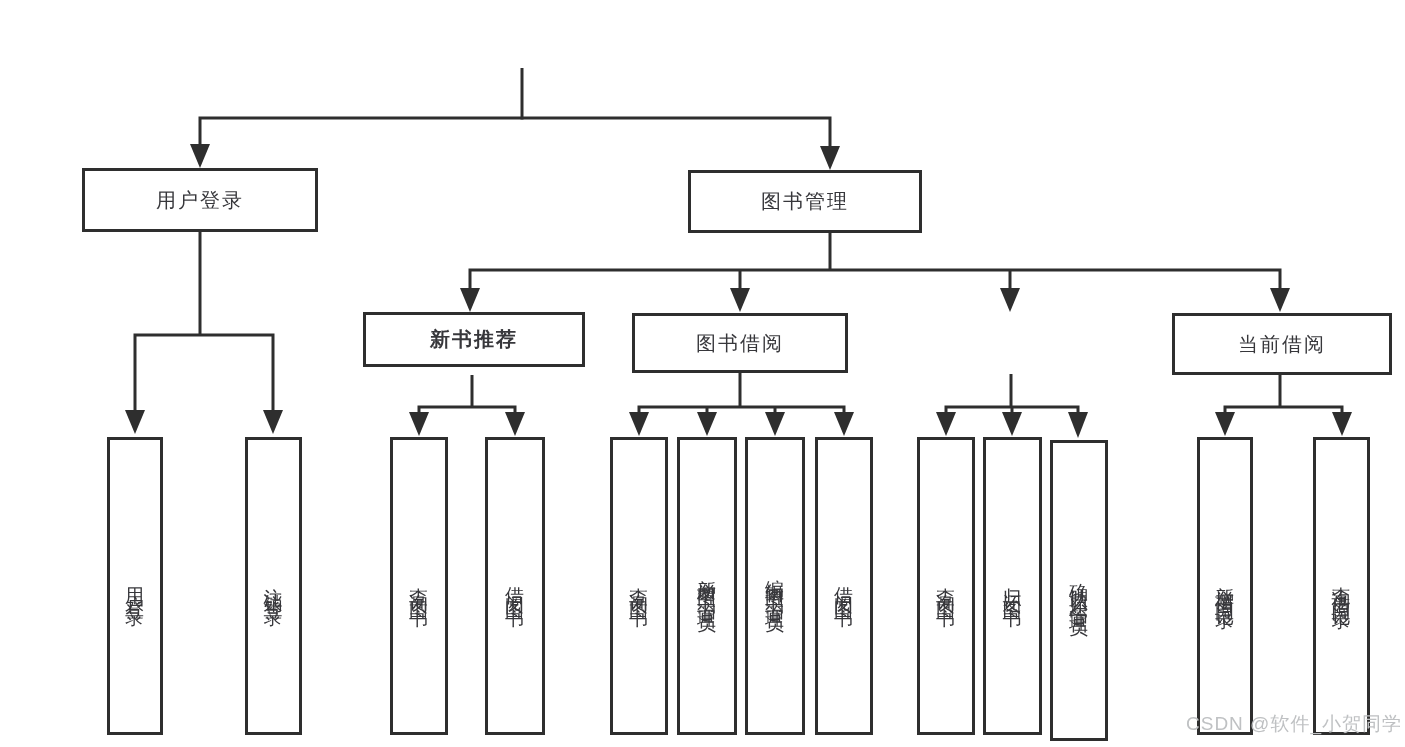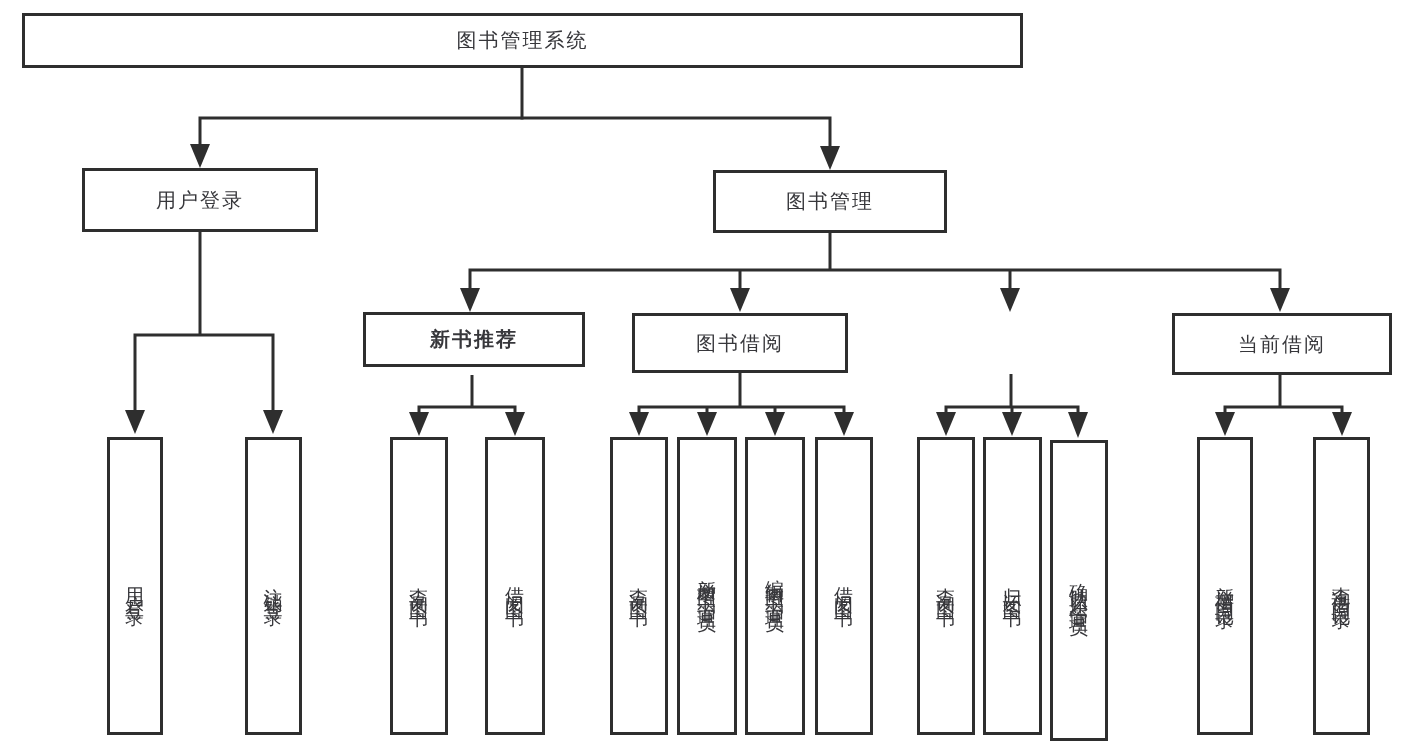--- a/index.html
+++ b/index.html
@@ -128,28 +128,25 @@
       <polygon points="765,412 785,412 775,436"></polygon>
       <polygon points="834,412 854,412 844,436"></polygon>
       <polygon points="936,412 956,412 946,436"></polygon>
       <polygon points="1002,412 1022,412 1012,436"></polygon>
       <polygon points="1068,412 1088,412 1078,438"></polygon>
       <polygon points="1215,412 1235,412 1225,436"></polygon>
       <polygon points="1332,412 1352,412 1342,436"></polygon>
     </g>
   </svg>
 
-  <div class="node hbox" style="left:22px; top:13px; width:1001px; height:55px;">
-    <span class="label">图书管理系统</span>
-  </div>
 
   <div class="node hbox" style="left:82px; top:168px; width:236px; height:64px;">
     <span class="label">用户登录</span>
   </div>
-  <div class="node hbox" style="left:713px; top:170px; width:234px; height:63px;">
+  <div class="node hbox" style="left:688px; top:170px; width:234px; height:63px;">
     <span class="label">图书管理</span>
   </div>
 
   <div class="node hbox" style="left:363px; top:312px; width:222px; height:55px;font-weight:bold;">
     <span class="label">新书推荐</span>
   </div>
   <div class="node hbox" style="left:632px; top:313px; width:216px; height:60px;">
     <span class="label">图书借阅</span>
   </div>
   <div class="node hbox" style="left:1172px; top:313px; width:220px; height:62px;">
@@ -193,14 +190,15 @@
     <span class="label tight">确认归还（管理员）</span>
   </div>
 
   <div class="node vbox" style="left:1197px; width:56px;">
     <span class="label tight">新增借阅记录</span>
   </div>
   <div class="node vbox" style="left:1313px; width:57px;">
     <span class="label tight">查询借阅记录</span>
   </div>
 
+  <div class="watermark">CSDN @软件_小贺同学</div>
 
 </div>
 
 </body></html>

